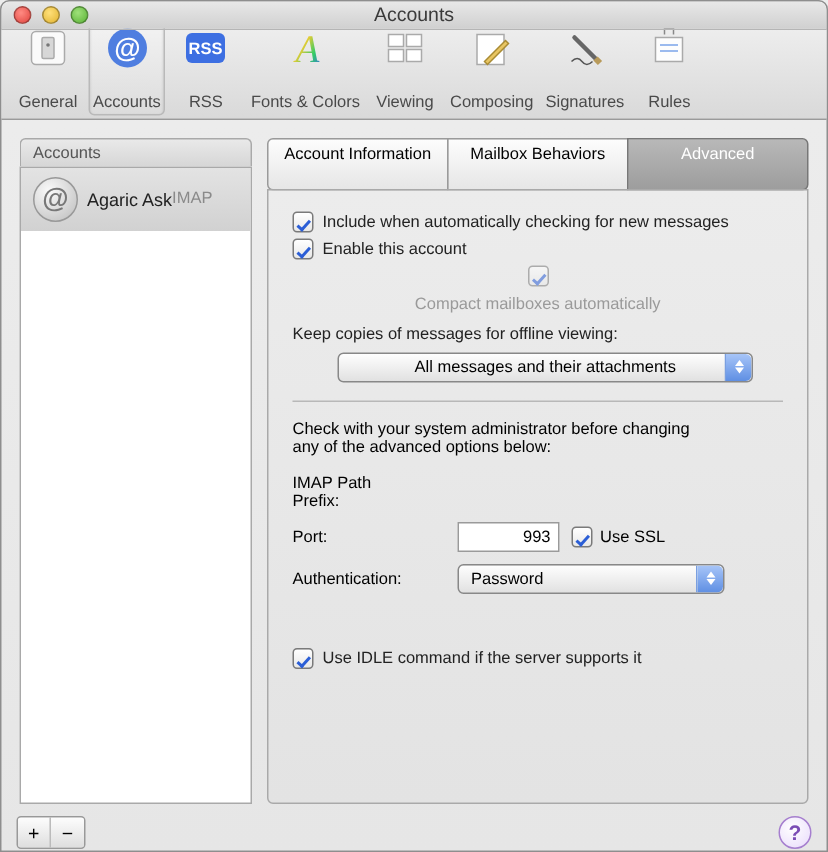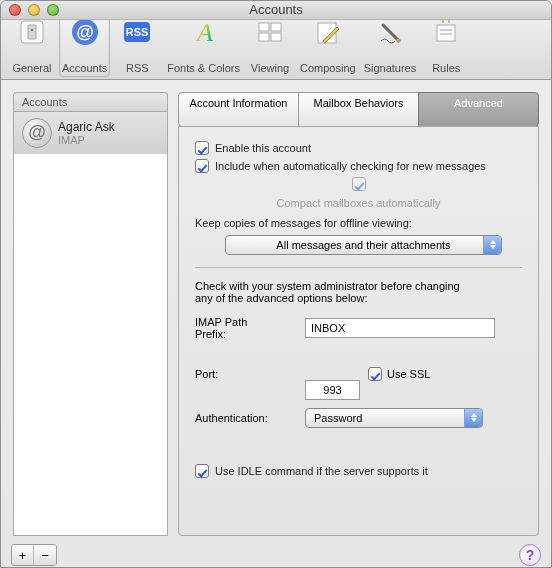--- a/index.html
+++ b/index.html
@@ -46,21 +46,21 @@
 .tb-item.sel { background: linear-gradient(#f4f4f4,#dcdcdc); border-color: #b9b9b9; box-shadow: inset 0 1px 2px rgba(0,0,0,.15); }
 .tb-label { font-size: 11px; color: #4a4a4a; margin-top: 14px; }
 .icon32 { width: 32px; height: 32px; display: flex; align-items: center; justify-content: center; }
 .content { flex: 1; display: flex; padding: 12px 12px 8px; gap: 10px; }
 .sidebar { width: 155px; display: flex; flex-direction: column; }
 .sb-header { background: linear-gradient(#e9e9e9,#d6d6d6); border: 1px solid #a9a9a9; border-bottom: none; border-radius: 4px 4px 0 0; padding: 3px 8px; font-size: 11px; color: #555; }
 .sb-list { flex: 1; background: #fff; border: 1px solid #a9a9a9; overflow-y: auto; }
 .sb-row { display: flex; align-items: center; gap: 6px; padding: 6px 8px; }
 .sb-row.sel { background: linear-gradient(#e3e3e3,#d1d1d1); }
 .sb-icon { width: 30px; height: 30px; border-radius: 50%; background: radial-gradient(circle at 35% 30%, #fafafa, #bcbcbc); border:1px solid #999; display:flex;align-items:center;justify-content:center;color:#777;font-size:18px;font-weight:bold;}
-.sb-texts { display:flex; flex-direction:column; }
+.sb-texts { display:flex; flex-direction:row; }
 .sb-name { font-size: 12px; color:#222;}
 .sb-type { font-size: 11px; color:#8a8a8a;}
 .pane { flex: 1; display: flex; flex-direction: column; }
 .tabs { display:flex; height:35px; }
 .tab { flex:1; text-align:center; border:1px solid #9a9a9a; background: linear-gradient(#fdfdfd,#e6e6e6); font-size:11px; line-height:20px; margin-left:-1px; }
 .tab:first-child { border-radius: 4px 0 0 4px; margin-left:0;}
 .tab:last-child { border-radius: 0 4px 4px 0;}
 .tab.sel { background: linear-gradient(#b8b8b8,#9d9d9d); color:#fff; border-color:#777;}
 .tab-body { border:1px solid #a9a9a9; border-radius: 0 0 4px 4px; margin-top:-1px; padding: 14px 16px 10px; background: linear-gradient(#ececec,#e3e3e3); height: 410px; }
 .chk-row { display:flex; align-items:center; gap:6px; margin-bottom:4px; font-size:11px; color:#222;}
@@ -201,25 +201,25 @@
     <div class="pane">
       <div class="tabs">
         <div class="tab">Account Information</div>
         <div class="tab">Mailbox Behaviors</div>
         <div class="tab sel">Advanced</div>
       </div>
       <div class="tab-body">
 
         <div class="chk-row">
           <div class="chk checked"></div>
-          <span>Enable this account</span>
+          <span>Include when automatically checking for new messages</span>
         </div>
         <div class="chk-row">
           <div class="chk checked"></div>
-          <span>Include when automatically checking for new messages</span>
+          <span>Enable this account</span>
         </div>
         <div class="chk-row disabled">
           <div class="chk checked disabled"></div>
           <span>Compact mailboxes automatically</span>
         </div>
 
         <div class="label">Keep copies of messages for offline viewing:</div>
         <div style="padding:0 20px 0 30px;">
           <div class="select">
             <span>All messages and their attachments</span>
@@ -229,25 +229,24 @@
 
         <hr class="sep">
 
         <div style="font-size:11px; margin-bottom:12px;">
           <div>Check with your system administrator before changing</div>
           <div>any of the advanced options below:</div>
         </div>
 
         <div class="form-row">
           <div class="form-label">IMAP Path Prefix:</div>
-          <input class="txt" style="width: 190px;" value="INBOX">
         </div>
         <div class="form-row">
           <div class="form-label">Port:</div>
-          <input class="txt" style="width: 55px; text-align: center; margin-top: 32px;" value="993">
+          <input class="txt" style="width: 68px; text-align: right;" value="993">
           <div class="chk checked" style="margin-left:8px;"></div>
           <span style="margin-left:5px;">Use SSL</span>
         </div>
         <div class="form-row">
           <div class="form-label">Authentication:</div>
           <div class="select" style="width:178px; justify-content:flex-start; padding-left:8px;">
             <span>Password</span>
             <div class="arrows"></div>
           </div>
         </div>

